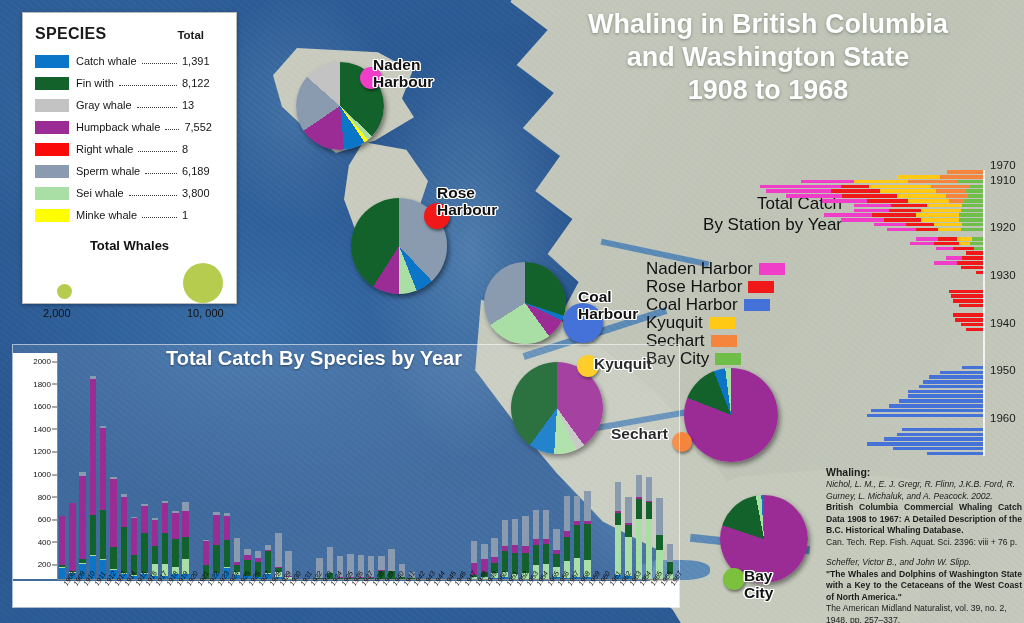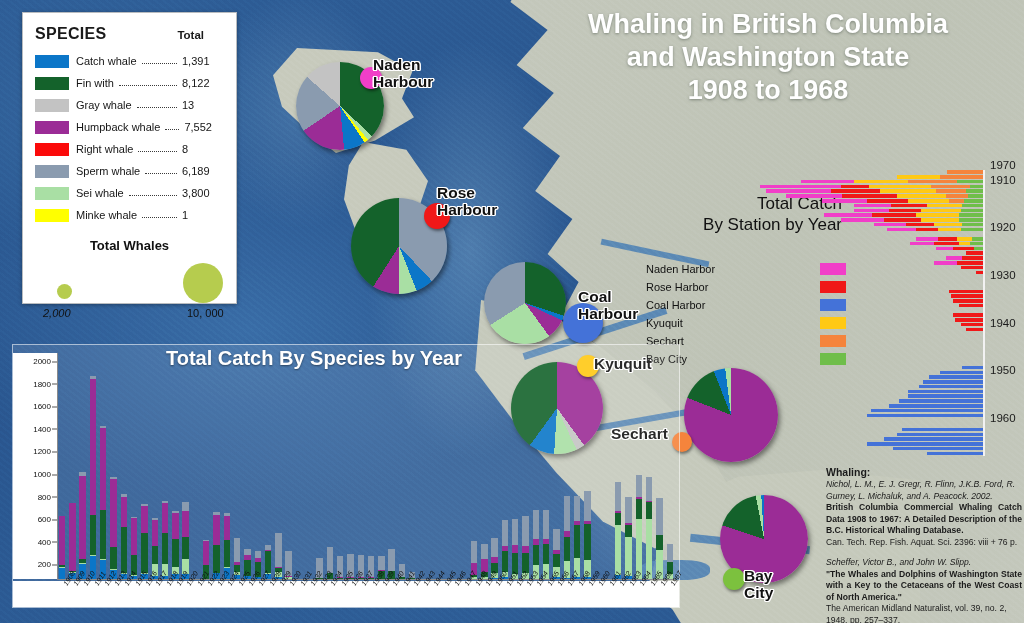--- a/index.html
+++ b/index.html
@@ -86,21 +86,21 @@
   .sw { width:34px; height:13px; flex:0 0 34px; margin-right:7px; }
   .sp-name { white-space:nowrap; }
   .dots { flex:1; border-bottom:1.5px dotted #3a3a3a; margin:0 5px 3px 5px; min-width:14px; height:9px; }
   .sp-val { width:42px; text-align:left; }
   .tw-title { text-align:center; font-size:13px; font-weight:bold; color:#111; margin-top:12px; }
   .tw-row { position:relative; height:58px; margin-top:4px; }
   .tw-dot { position:absolute; border-radius:50%; background:#b6cc4e; }
   .tw-dot.small { width:15px; height:15px; left:22px; top:27px; }
   .tw-dot.big   { width:40px; height:40px; left:148px; top:6px; }
   .tw-lbl { position:absolute; bottom:-4px; font-size:11px; color:#111; }
-  .tw-lbl.l1 { left:8px;font-style:italic; } .tw-lbl.l2 { left:152px; }
+  .tw-lbl.l1 { left:8px; } .tw-lbl.l2 { left:152px; }
 
   
   .poster-title {
     position:absolute; left:520px; top:8px; width:496px;
     text-align:center; color:#ffffff;
     font-size:27px; font-weight:bold; line-height:1.22;
     text-shadow:0 1px 3px rgba(70,80,70,.55);
   }
 
   
@@ -113,21 +113,21 @@
     line-height:1.12; white-space:pre-line;
   }
 
   
   .stn-chart { position:absolute; left:760px; top:168px; width:264px; height:292px; }
   .stn-chart-title {
     position:absolute; right:182px; top:26px; width:210px; text-align:right;
     font-size:17px; color:#111; line-height:1.22; white-space:pre-line;
   }
   .stn-legend { position:absolute; right:178px; top:92px; width:200px; }
-  .stn-leg-row { display:flex; align-items:center; justify-content:space-between; height:18px; font-size:11px; color:#111; }
+  .stn-leg-row { display:flex; align-items:center; justify-content:flex-start; height:18px; font-size:17px; color:#111; }
   .stn-leg-row .lbl { margin-right:6px; }
   .stn-leg-row .sw2 { width:26px; height:12px; }
   .stn-axis {
     position:absolute; left:223px; top:2px; width:2px; height:286px; background:#f2f2f2;
   }
   .stn-bars { position:absolute; left:0; top:2px; width:223px; height:286px; }
   .stn-bar { position:absolute; right:0; display:flex; justify-content:flex-end; height:4px; }
   .stn-seg { height:100%; }
   .stn-ylab { position:absolute; left:230px; font-size:11.5px; color:#1a1a1a; }
 

